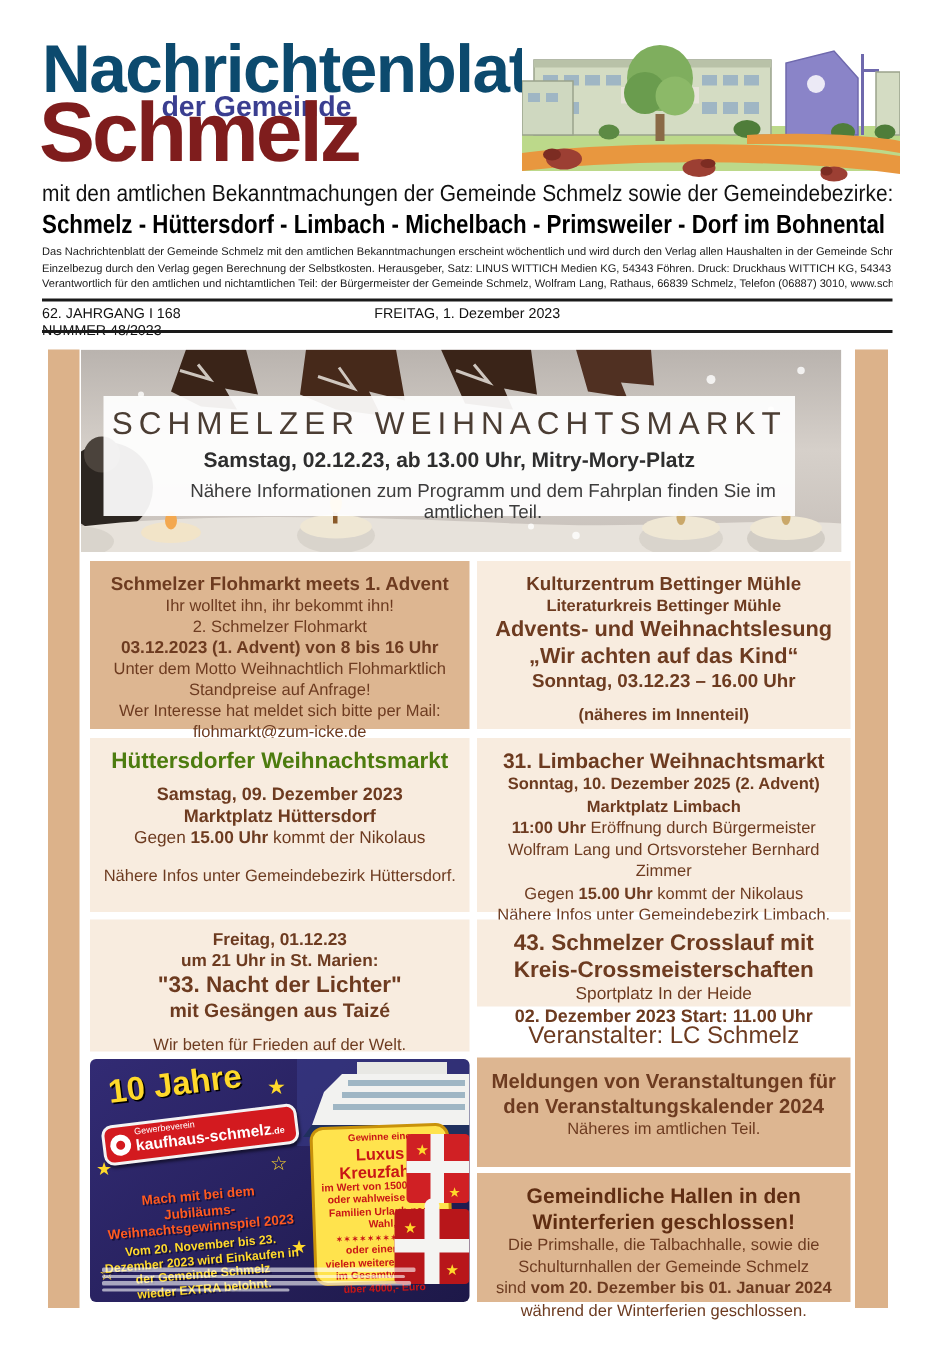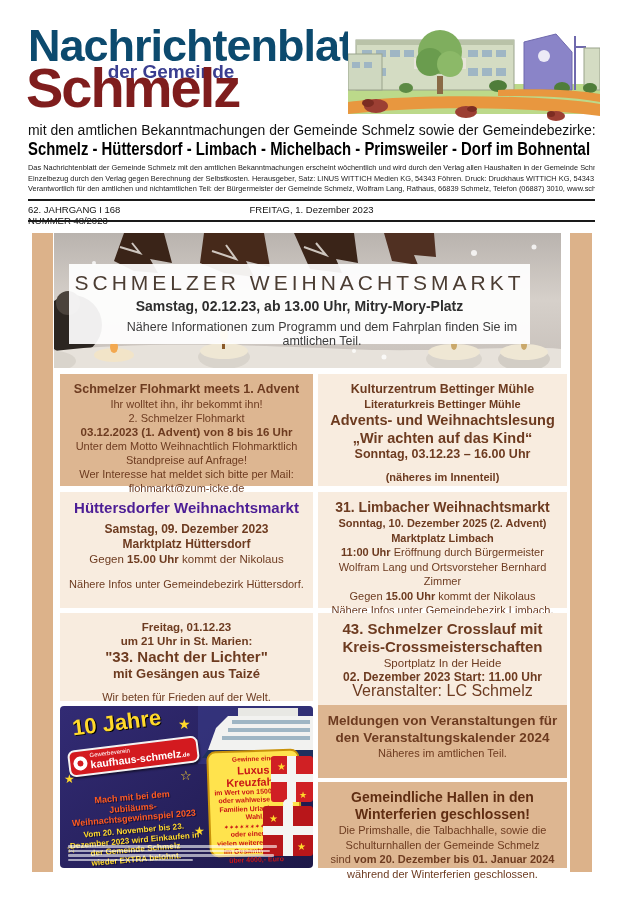--- a/index.html
+++ b/index.html
@@ -243,21 +243,21 @@
     <div class="b t13">Kulturzentrum Bettinger Mühle</div>
     <div class="t11b">Literaturkreis Bettinger Mühle</div>
     <div class="b" style="font-size:14.5px;line-height:18px">Advents- und Weihnachtslesung</div>
     <div class="b" style="font-size:14.5px;line-height:18px">„Wir achten auf das Kind“</div>
     <div class="b" style="font-size:12.5px">Sonntag, 03.12.23 – 16.00 Uhr</div>
     <div class="gap"></div>
     <div class="t11b">(näheres im Innenteil)</div>
   </div>
 
   <div class="infobox cream col-l" style="top:492px;height:116px;line-height:15px">
-    <div class="b t15" style="color:#4c1d95">Hüttersdorfer Weihnachtsmarkt</div>
+    <div class="b t15" style="color:#4d7c0f">Hüttersdorfer Weihnachtsmarkt</div>
     <div class="gap" style="height:5px"></div>
     <div class="b" style="font-size:12px">Samstag, 09. Dezember 2023</div>
     <div class="b" style="font-size:12px">Marktplatz Hüttersdorf</div>
     <div style="font-size:11.5px"><span>Gegen </span><span class="b">15.00 Uhr</span><span> kommt der Nikolaus</span></div>
     <div class="gap" style="height:10px"></div>
     <div>Nähere Infos unter Gemeindebezirk Hüttersdorf.</div>
   </div>
 
   <div class="infobox cream col-r" style="top:492px;height:116px;line-height:14.5px">
     <div class="b t14">31. Limbacher Weihnachtsmarkt</div>
@@ -272,21 +272,21 @@
 
   <div class="infobox cream col-l" style="top:613px;height:88px">
     <div class="b" style="font-size:11.5px">Freitag, 01.12.23</div>
     <div class="b" style="font-size:11.5px">um 21 Uhr in St. Marien:</div>
     <div class="b t15">"33. Nacht der Lichter"</div>
     <div class="b" style="font-size:13px;line-height:16px">mit Gesängen aus Taizé</div>
     <div class="gap" style="height:8px"></div>
     <div>Wir beten für Frieden auf der Welt.</div>
   </div>
 
-  <div class="infobox cream col-r" style="top:613px;height:92px">
+  <div class="infobox cream col-r" style="top:613px;height:58px">
     <div class="b t15">43. Schmelzer Crosslauf mit</div>
     <div class="b t15">Kreis-Crossmeisterschaften</div>
     <div style="font-size:11.5px">Sportplatz In der Heide</div>
     <div class="b" style="font-size:12px">02. Dezember 2023 Start: 11.00 Uhr</div>
     <div style="font-size:16px">Veranstalter: LC Schmelz</div>
   </div>
 
   <div class="ad">
     <svg class="ad-ship" width="115" height="58" viewBox="0 0 115 58">
       <rect width="115" height="58" fill="#3b3f8f" opacity="0.5"></rect>

